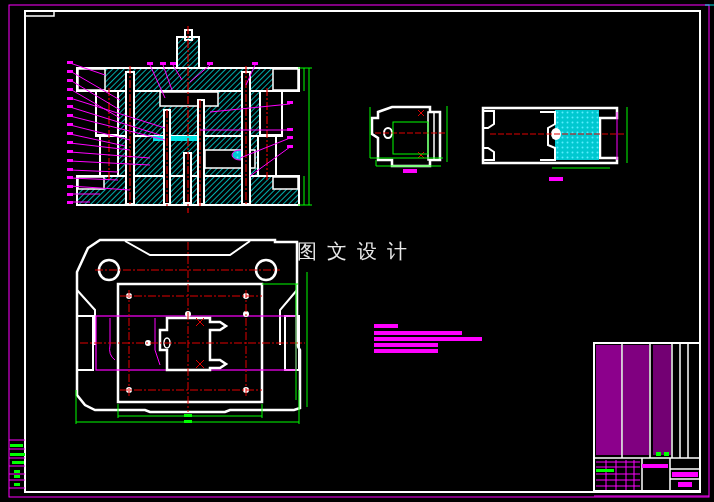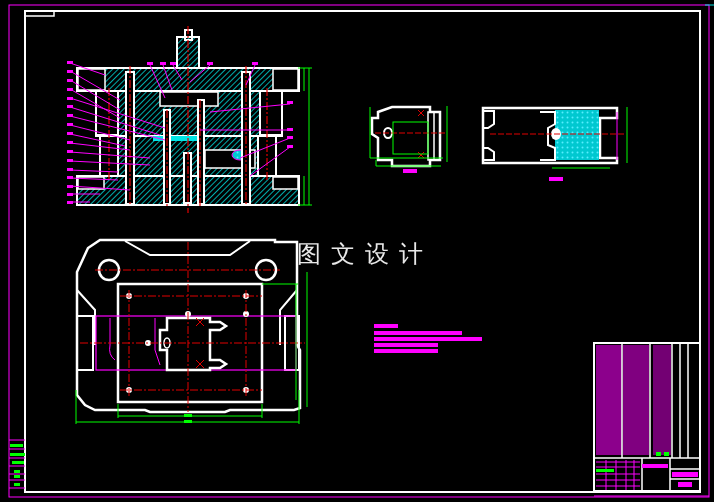--- a/index.html
+++ b/index.html
@@ -1,18 +1,18 @@
 <!DOCTYPE html>
 <html><head>
 <meta charset="utf-8">
 <style>
   html,body{margin:0;padding:0;background:#000;}
   body{width:714px;height:502px;overflow:hidden;position:relative;font-family:"DejaVu Sans",sans-serif;}
   svg{position:absolute;left:0;top:0;}
-  .wm{position:absolute;left:297px;top:238px;color:#e8e8e8;font-family:"DejaVu Sans",sans-serif;font-size:24px;letter-spacing:10px;white-space:nowrap;}
+  .wm{position:absolute;left:297px;top:238px;color:#e8e8e8;font-family:"DejaVu Sans",sans-serif;font-size:20px;letter-spacing:10px;white-space:nowrap;}
 </style>
 </head>
 <body>
 
 <svg width="714" height="502" viewBox="0 0 714 502">
   <defs>
     <pattern id="hatch" width="4" height="4" patternUnits="userSpaceOnUse" patternTransform="rotate(45)">
       <rect width="4" height="4" fill="#000"></rect>
       <line x1="0" y1="0" x2="0" y2="4" stroke="#00d8d8" stroke-width="1.6"></line>
     </pattern>

